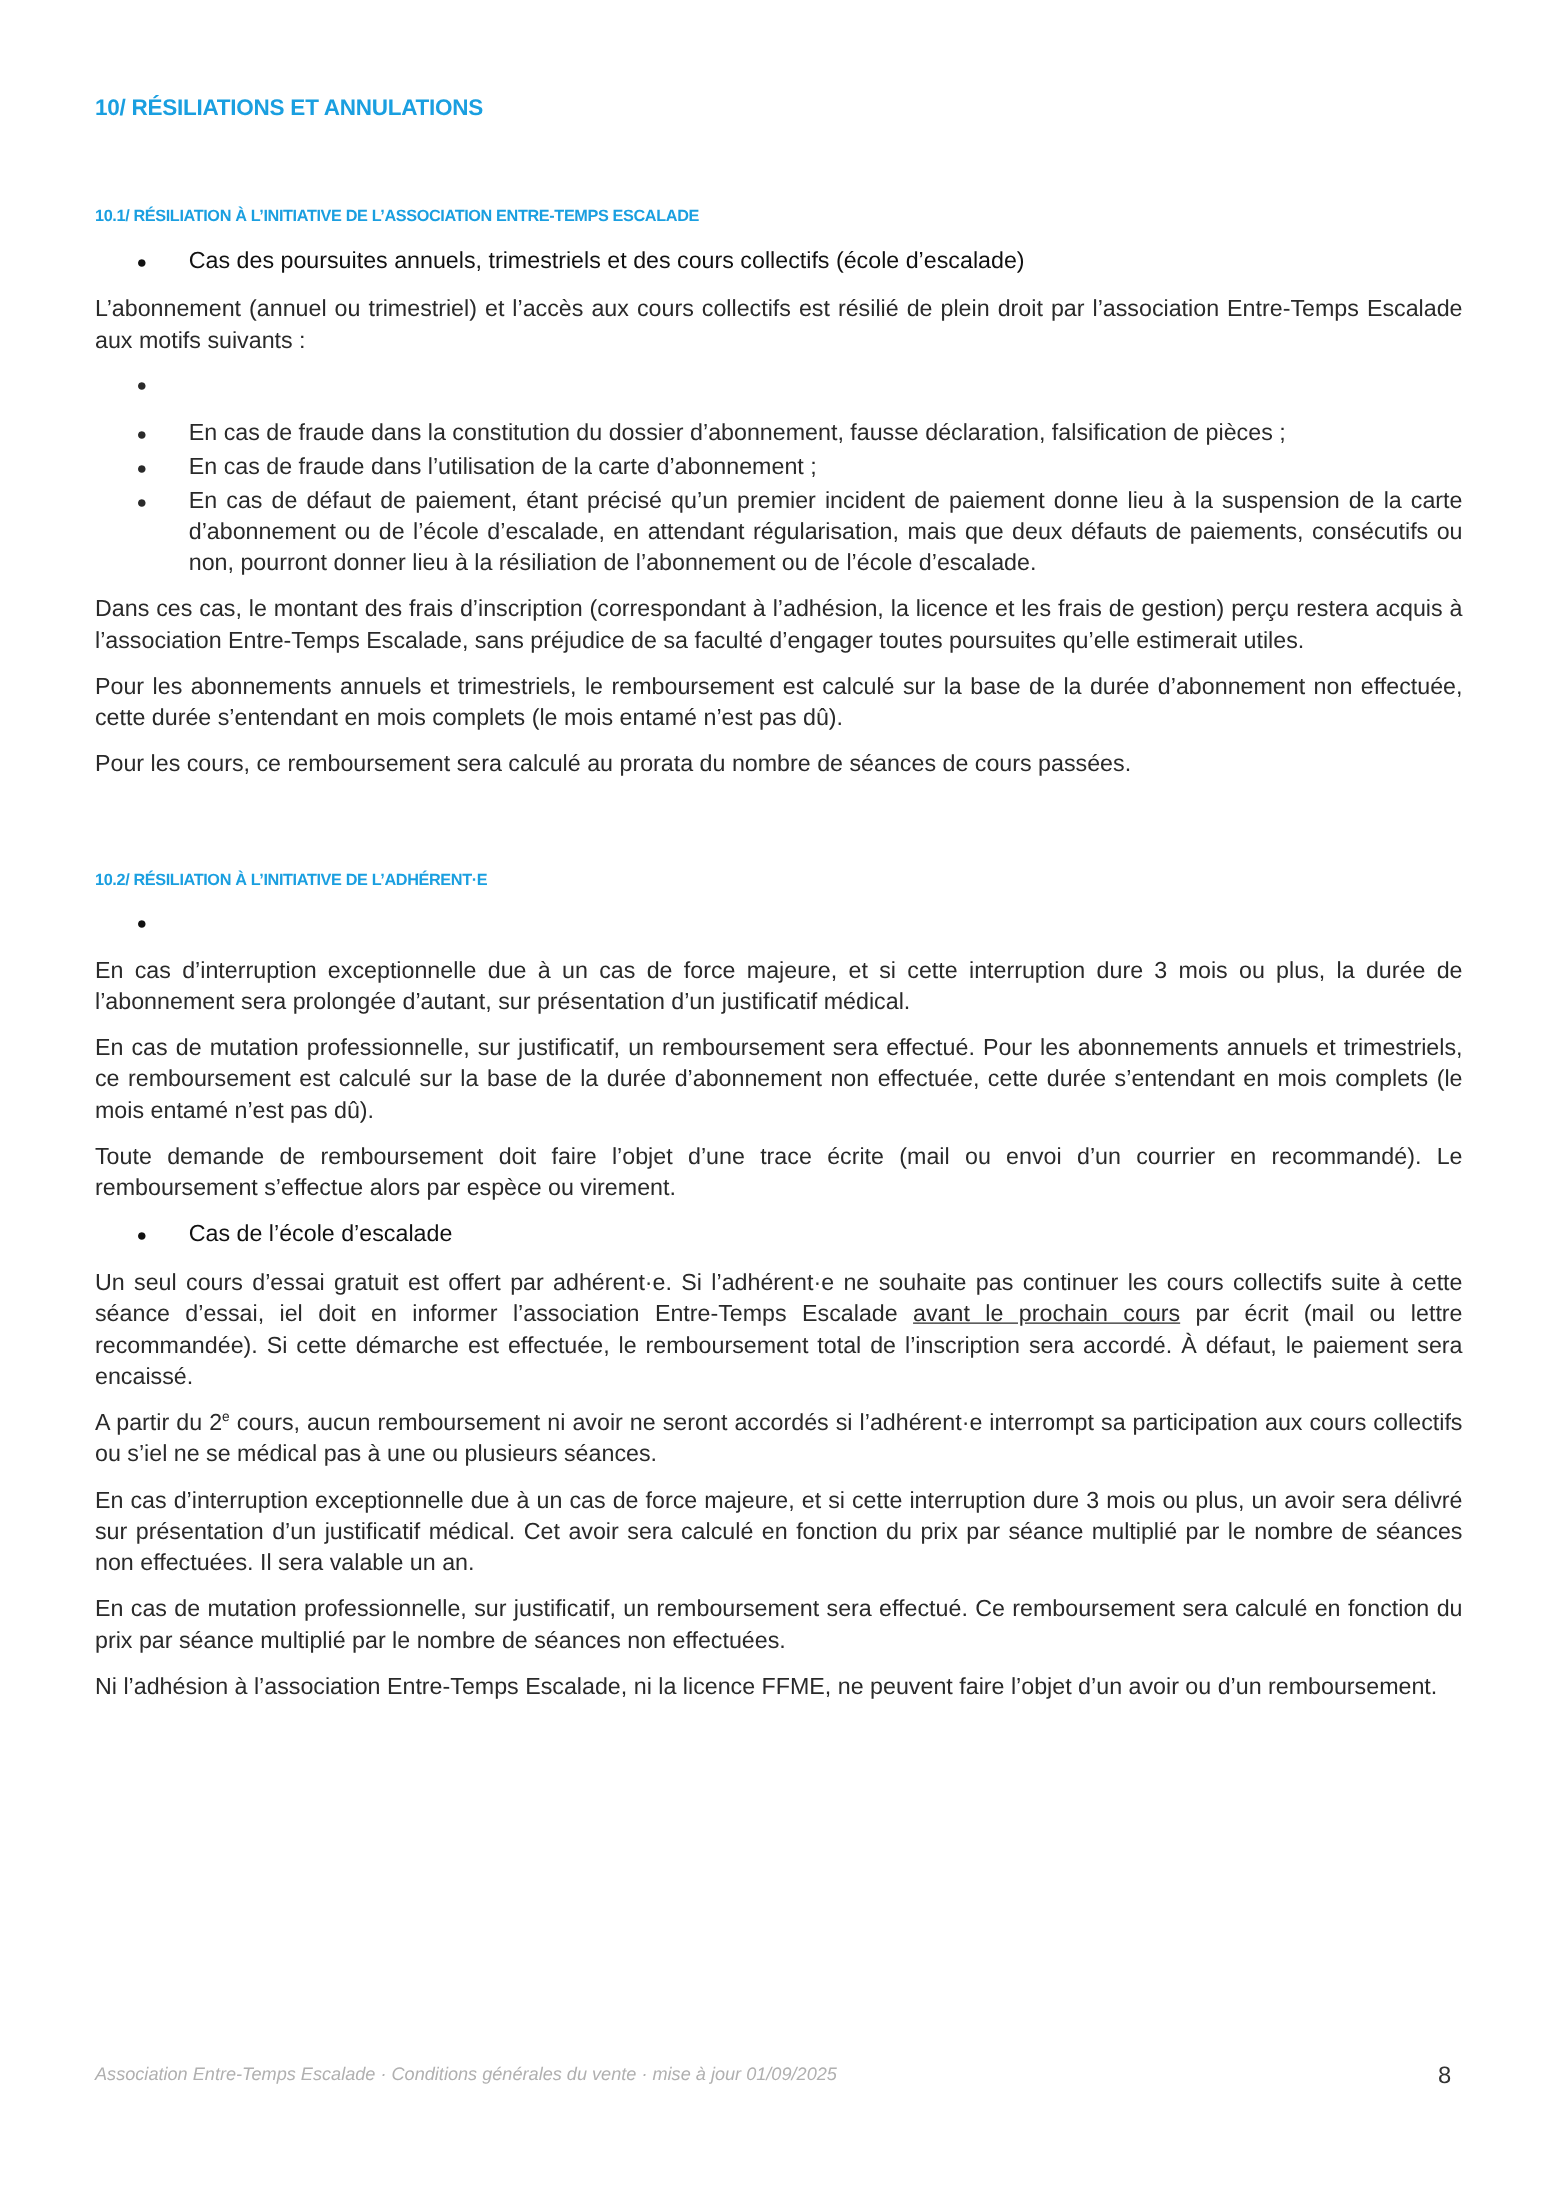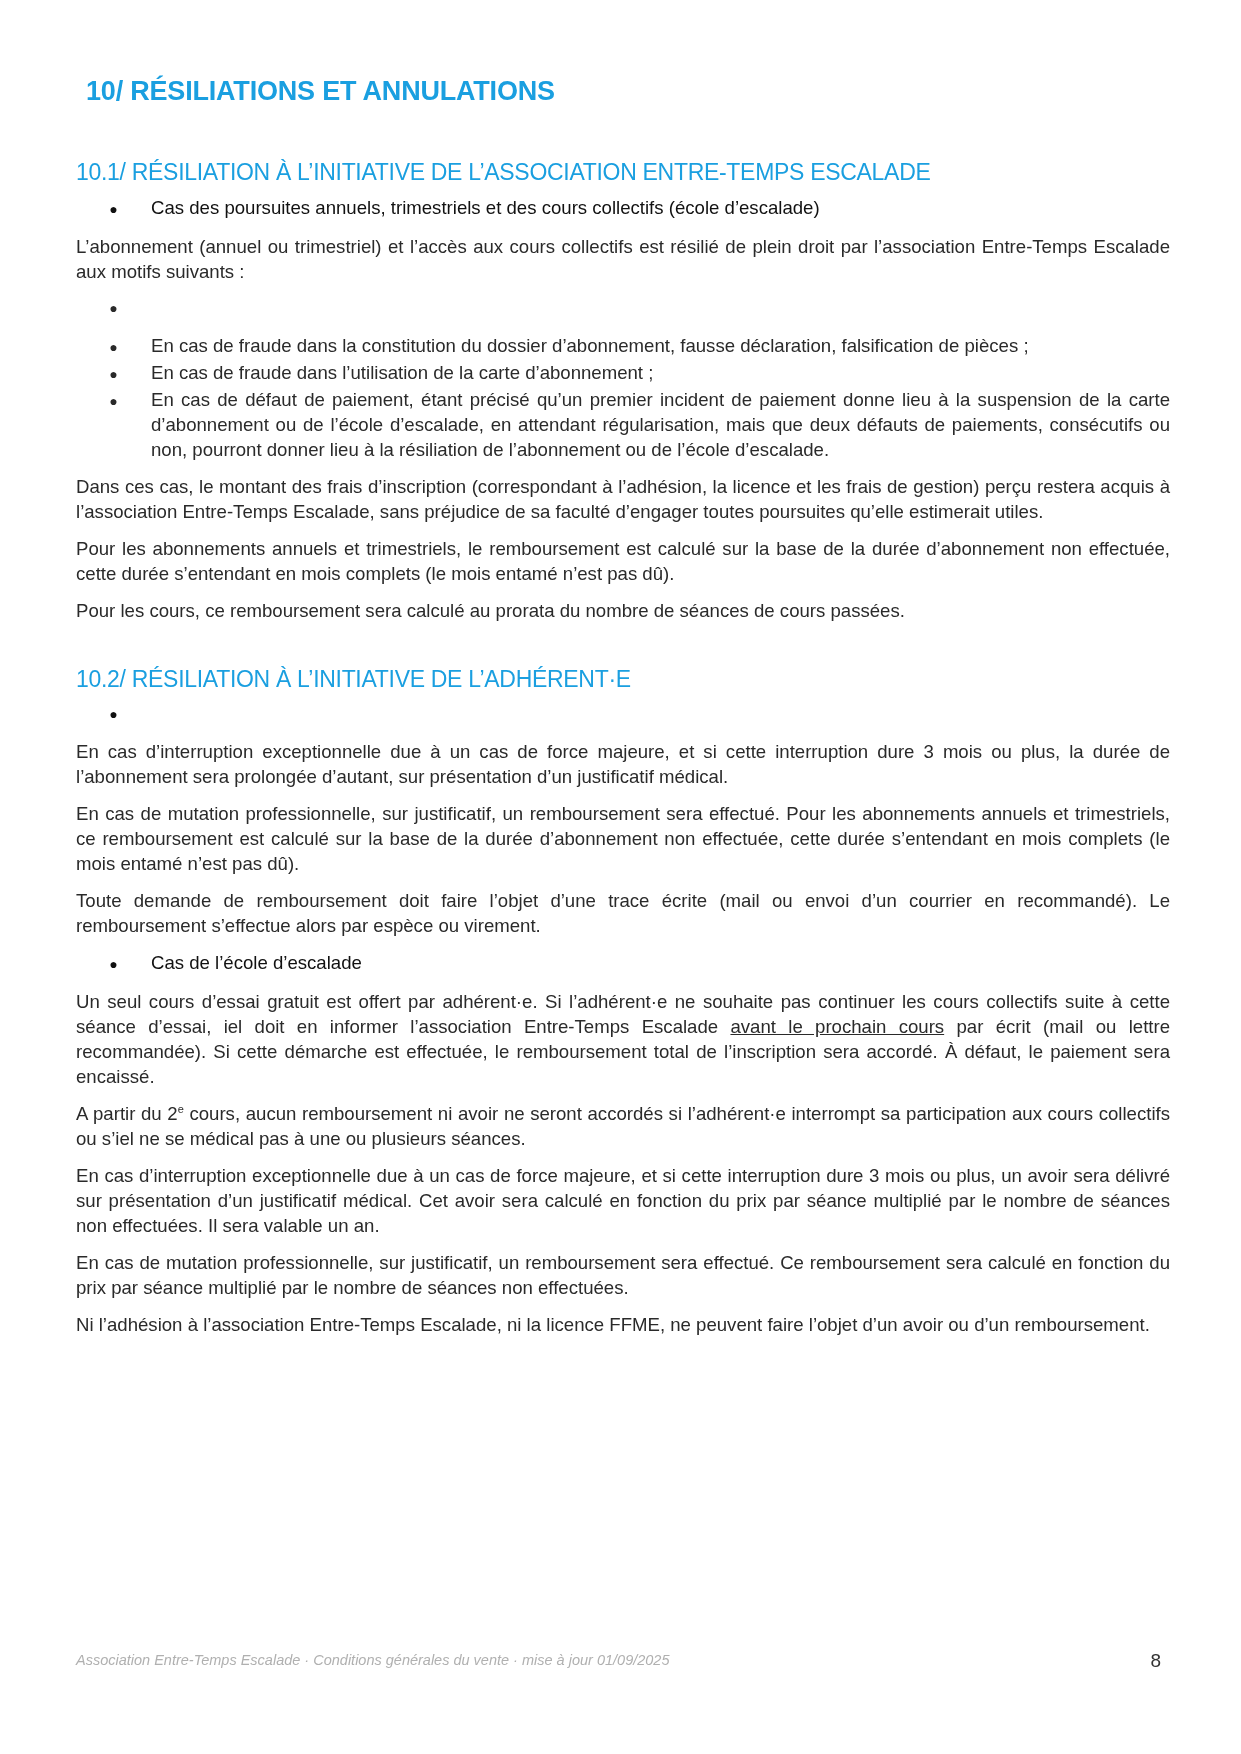--- a/index.html
+++ b/index.html
@@ -17,45 +17,45 @@
     }
     .page {
       position: absolute;
       left: 76px;
       top: 0;
       width: 1094px;
     }
     h1 {
       position: absolute;
       top: 76px;
-      left: 10px;
+      left: 0;
       margin: 0;
-      font-size: 27px;
+      font-size: 18px;
       font-weight: bold;
       color: #1a9fe0;
       letter-spacing: -0.2px;
       white-space: nowrap;
     }
     .content {
       position: absolute;
       top: 160px;
       left: 0;
       width: 1094px;
       font-size: 18.6px;
       line-height: 25px;
     }
     h2 {
       margin: 0 0 10px 0;
-      font-size: 23px;
-      font-weight: normal;
+      font-size: 13px;
+      font-weight: bold;
       color: #1a9fe0;
       letter-spacing: -0.3px;
       white-space: nowrap;
     }
-    .h2-second { margin-top: 44px; }
+    .h2-second { margin-top: 68px; }
     .sub-bullet {
       display: flex;
       align-items: baseline;
       margin: 0 0 12px 0;
       color: #111111;
       font-size: 18.6px;
     }
     .bullet-dot {
       width: 75px;
       text-align: center;

